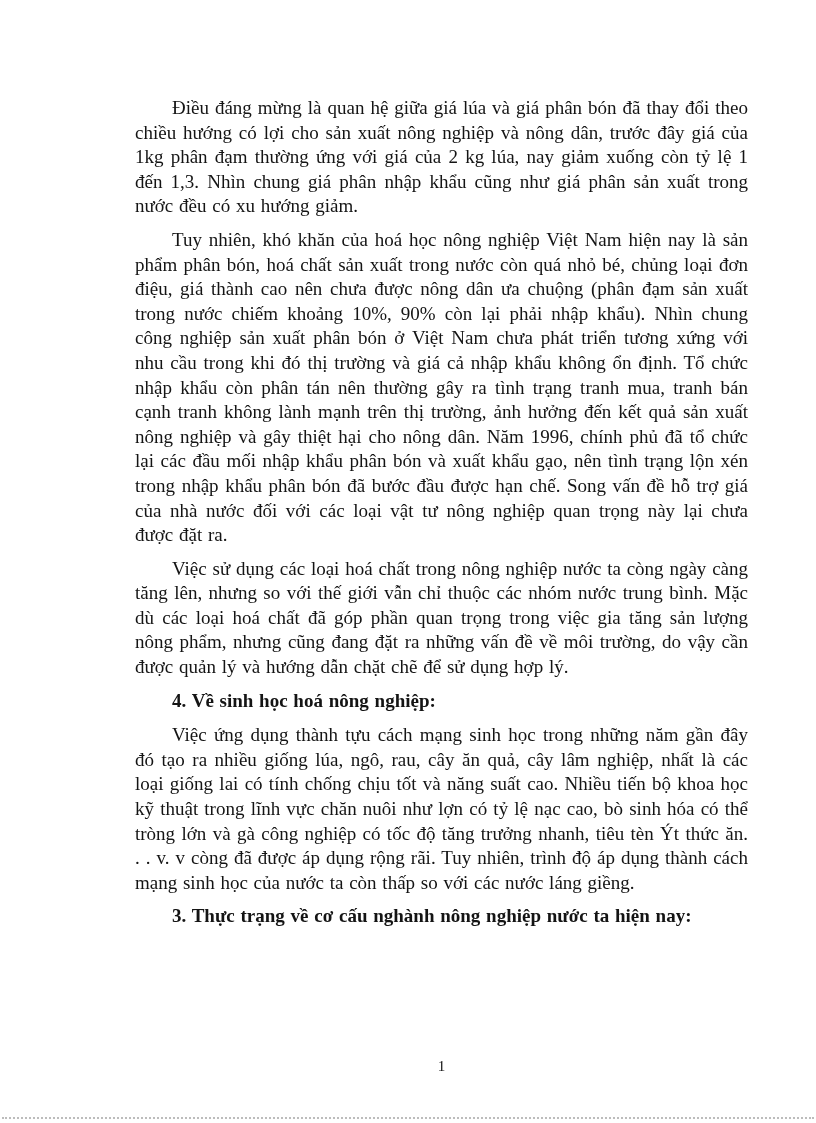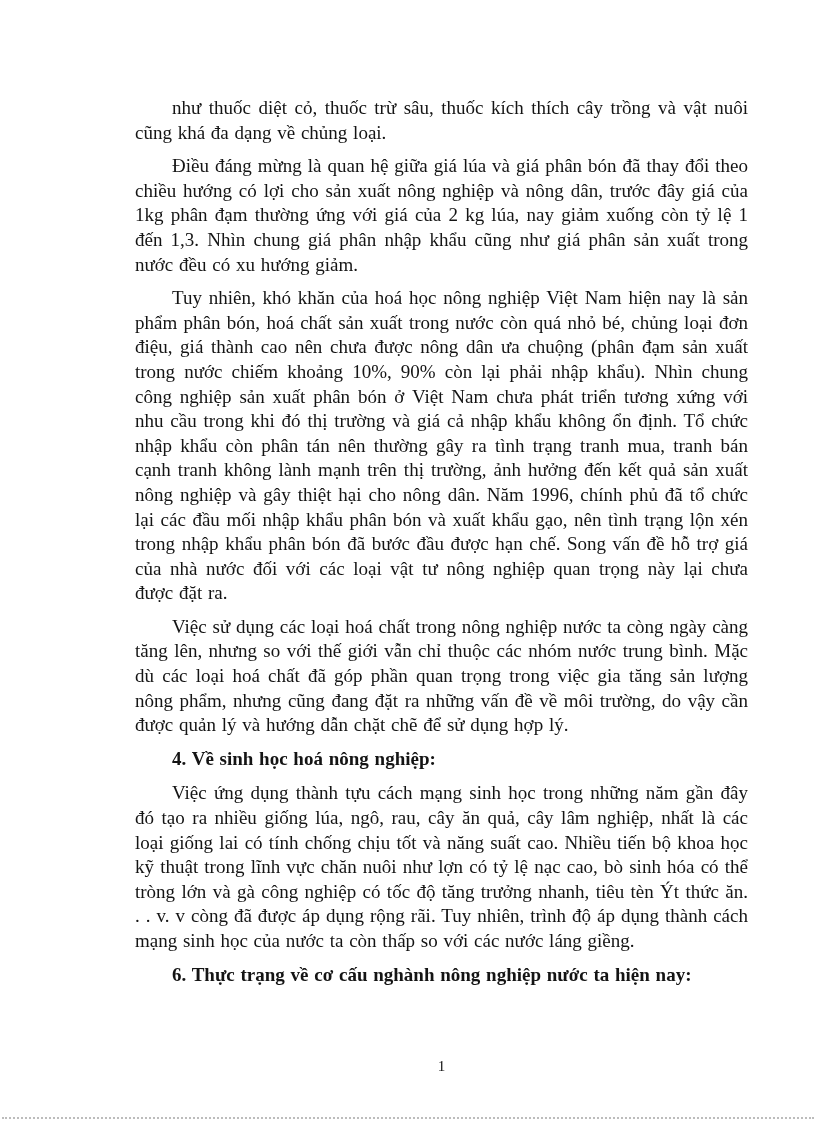--- a/index.html
+++ b/index.html
@@ -56,27 +56,26 @@
     border-top: 2px dotted #bcbcbc;
     height: 0;
   }
 </style>
 </head>
 <body>
 
 <div class="page">
 
   <div class="text-block">
-    <p class="para">như thuốc diệt cỏ, thuốc trừ sâu, thuốc kích thích cây trồng và vật nuôi cũng khá đa dạng về chủng loại.</p>
     <p class="para">Điều đáng mừng là quan hệ giữa giá lúa và giá phân bón đã thay đổi theo chiều hướng có lợi cho sản xuất nông nghiệp và nông dân, trước đây giá của 1kg phân đạm thường ứng với giá của 2 kg lúa, nay giảm xuống còn tỷ lệ 1 đến 1,3. Nhìn chung giá phân nhập khẩu cũng như giá phân sản xuất trong nước đều có xu hướng giảm.</p>
     <p class="para">Tuy nhiên, khó khăn của hoá học nông nghiệp Việt Nam hiện nay là sản phẩm phân bón, hoá chất sản xuất trong nước còn quá nhỏ bé, chủng loại đơn điệu, giá thành cao nên chưa được nông dân ưa chuộng (phân đạm sản xuất trong nước chiếm khoảng 10%, 90% còn lại phải nhập khẩu). Nhìn chung công nghiệp sản xuất phân bón ở Việt Nam chưa phát triển tương xứng với nhu cầu trong khi đó thị trường và giá cả nhập khẩu không ổn định. Tổ chức nhập khẩu còn phân tán nên thường gây ra tình trạng tranh mua, tranh bán cạnh tranh không lành mạnh trên thị trường, ảnh hưởng đến kết quả sản xuất nông nghiệp và gây thiệt hại cho nông dân. Năm 1996, chính phủ đã tổ chức lại các đầu mối nhập khẩu phân bón và xuất khẩu gạo, nên tình trạng lộn xén trong nhập khẩu phân bón đã bước đầu được hạn chế. Song vấn đề hỗ trợ giá của nhà nước đối với các loại vật tư nông nghiệp quan trọng này lại chưa được đặt ra.</p>
     <p class="para">Việc sử dụng các loại hoá chất trong nông nghiệp nước ta còng ngày càng tăng lên, nhưng so với thế giới vẫn chỉ thuộc các nhóm nước trung bình. Mặc dù các loại hoá chất đã góp phần quan trọng trong việc gia tăng sản lượng nông phẩm, nhưng cũng đang đặt ra những vấn đề về môi trường, do vậy cần được quản lý và hướng dẫn chặt chẽ để sử dụng hợp lý.</p>
     <p class="para heading">4. Về sinh học hoá nông nghiệp:</p>
     <p class="para">Việc ứng dụng thành tựu cách mạng sinh học trong những năm gần đây đó tạo ra nhiều giống lúa, ngô, rau, cây ăn quả, cây lâm nghiệp, nhất là các loại giống lai có tính chống chịu tốt và năng suất cao. Nhiều tiến bộ khoa học kỹ thuật trong lĩnh vực chăn nuôi như lợn có tỷ lệ nạc cao, bò sinh hóa có thể tròng lớn và gà công nghiệp có tốc độ tăng trưởng nhanh, tiêu tèn Ýt thức ăn. . . v. v còng đã được áp dụng rộng rãi. Tuy nhiên, trình độ áp dụng thành cách mạng sinh học của nước ta còn thấp so với các nước láng giềng.</p>
-    <p class="para heading">6. Thực trạng về cơ cấu nghành nông nghiệp nước ta hiện nay:</p>
+    <p class="para heading">3. Thực trạng về cơ cấu nghành nông nghiệp nước ta hiện nay:</p>
   </div>
 
   <div class="footer">
     <span>1</span>
   </div>
 
   <div class="page-bottom-divider"></div>
 
 </div>
 

